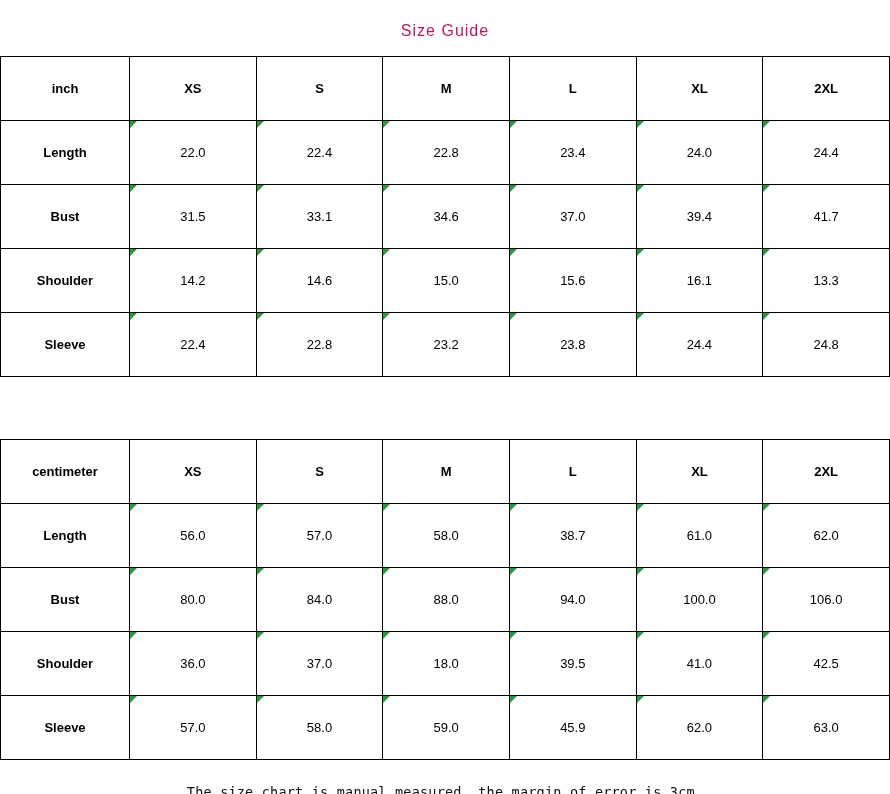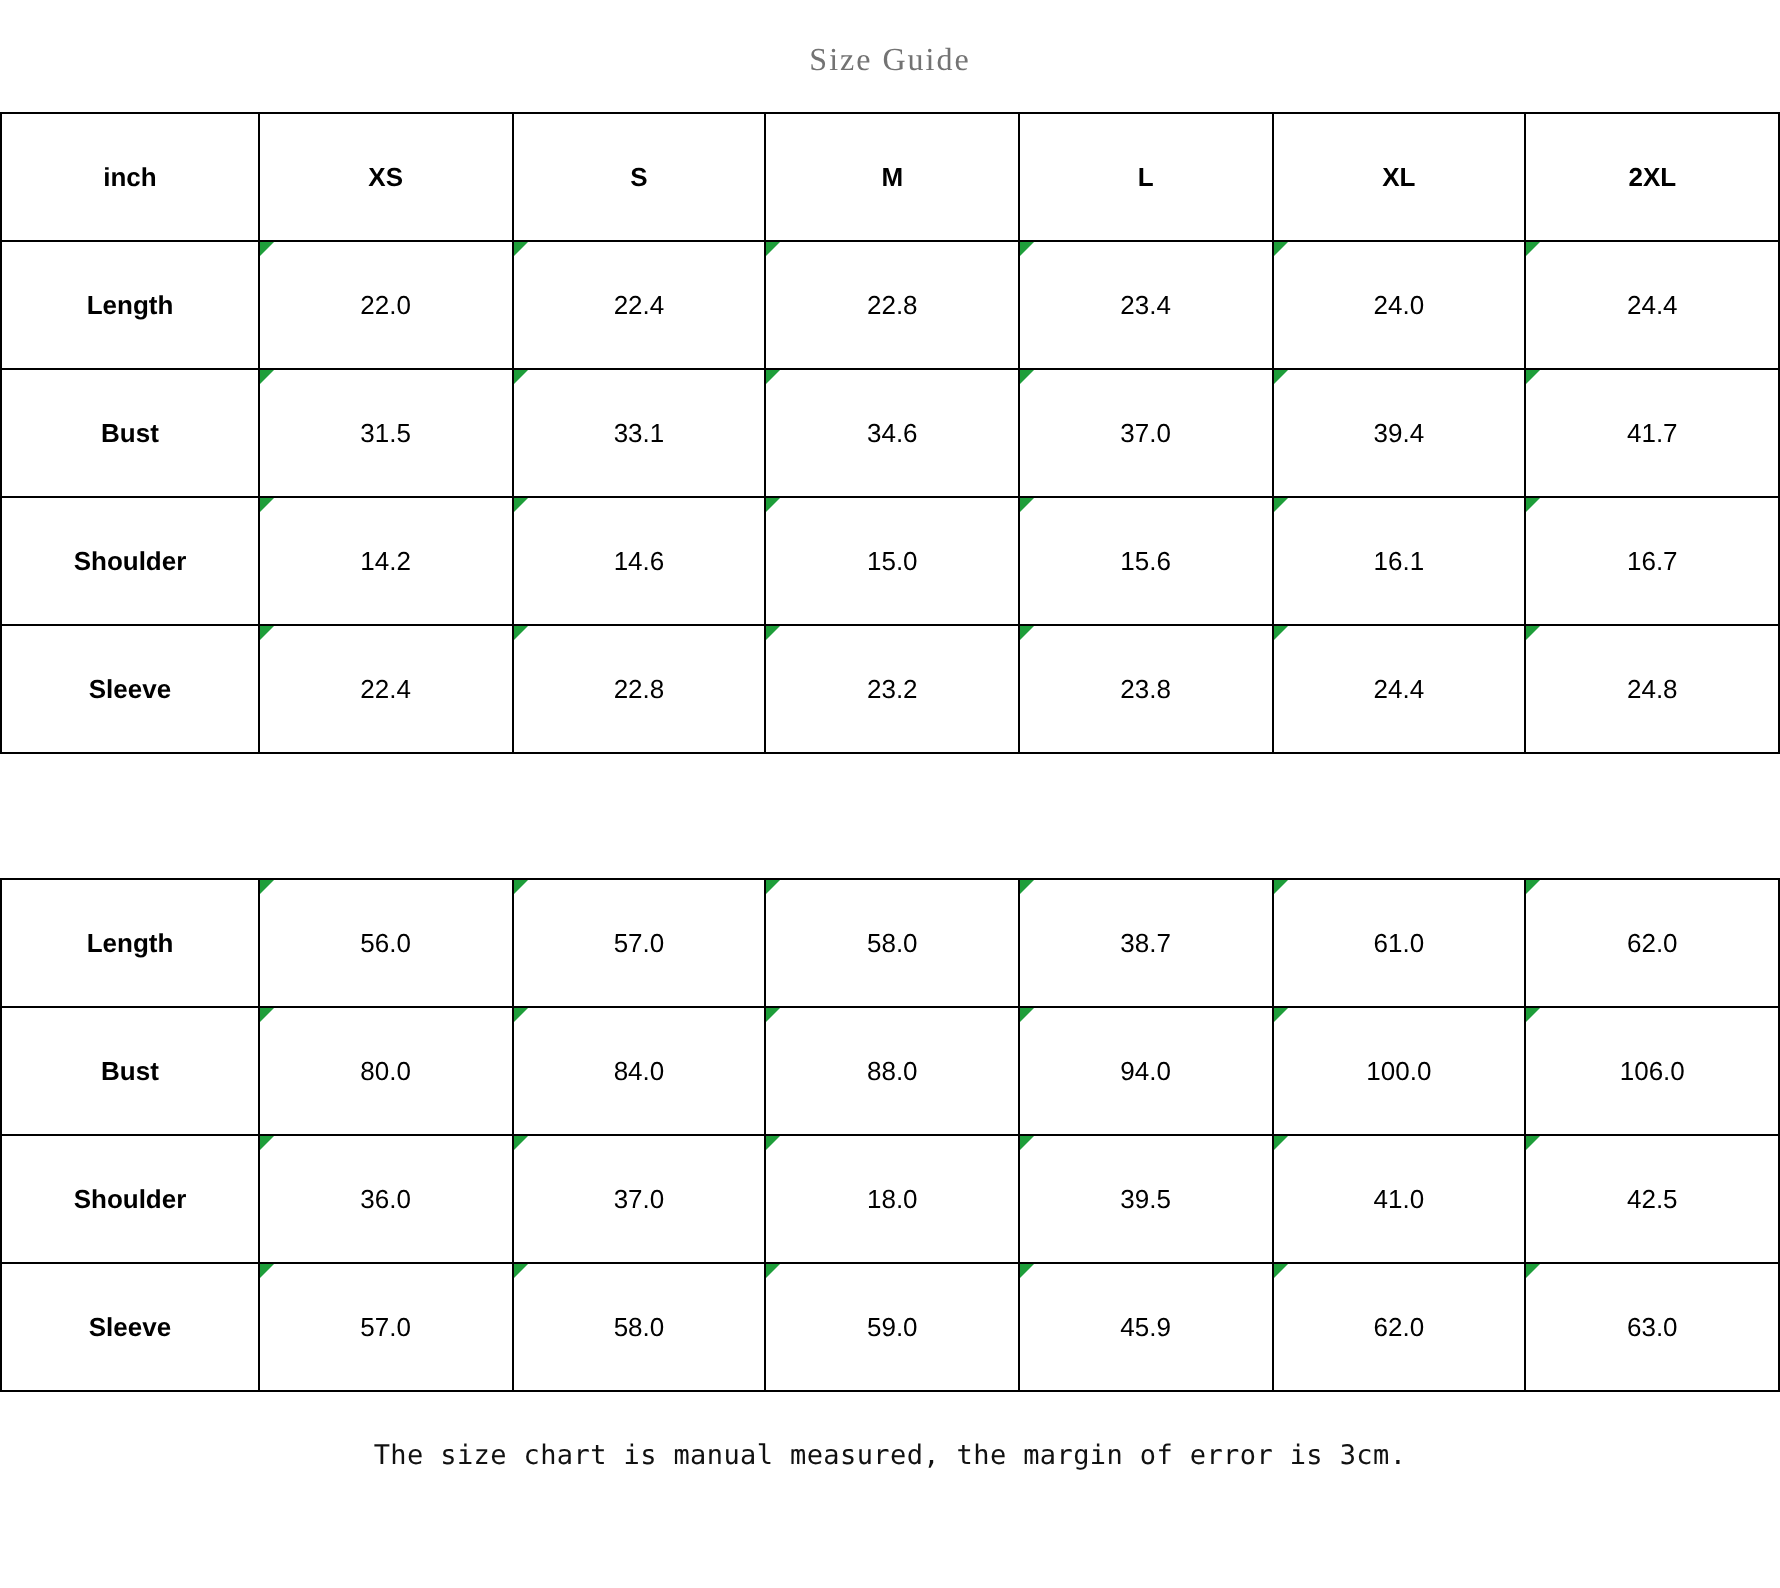--- a/index.html
+++ b/index.html
@@ -15,24 +15,24 @@
     overflow: hidden;
   }
   .page {
     position: relative;
     width: 890px;
     height: 794px;
     box-sizing: border-box;
   }
   .title {
     text-align: center;
-    font-family: Liberation Serif, serif;
+    font-family: Liberation Sans, sans-serif;
     font-size: 16px;
     letter-spacing: 1px;
-    color: #737373;
+    color: #be185d;
     padding-top: 22px;
     padding-bottom: 16px;
   }
   table.size-table {
     border-collapse: collapse;
     width: 890px;
     table-layout: fixed;
   }
   table.size-table td {
     border: 1px solid #000000;
@@ -119,38 +119,47 @@
         <td class="mark">39.4</td>
         <td class="mark">41.7</td>
       </tr>
       <tr>
         <td class="rowhead">Shoulder</td>
         <td class="mark">14.2</td>
         <td class="mark">14.6</td>
         <td class="mark">15.0</td>
         <td class="mark">15.6</td>
         <td class="mark">16.1</td>
-        <td class="mark">16.7</td>
+        <td class="mark">13.3</td>
       </tr>
       <tr>
         <td class="rowhead">Sleeve</td>
         <td class="mark">22.4</td>
         <td class="mark">22.8</td>
         <td class="mark">23.2</td>
         <td class="mark">23.8</td>
         <td class="mark">24.4</td>
         <td class="mark">24.8</td>
       </tr>
     </tbody>
   </table>
 
   <div class="gap"></div>
 
   <table class="size-table">
     <tbody>
+      <tr>
+        <td class="rowhead unit">centimeter</td>
+        <td class="colhead">XS</td>
+        <td class="colhead">S</td>
+        <td class="colhead">M</td>
+        <td class="colhead">L</td>
+        <td class="colhead">XL</td>
+        <td class="colhead">2XL</td>
+      </tr>
       <tr>
         <td class="rowhead">Length</td>
         <td class="mark">56.0</td>
         <td class="mark">57.0</td>
         <td class="mark">58.0</td>
         <td class="mark">38.7</td>
         <td class="mark">61.0</td>
         <td class="mark">62.0</td>
       </tr>
       <tr>

